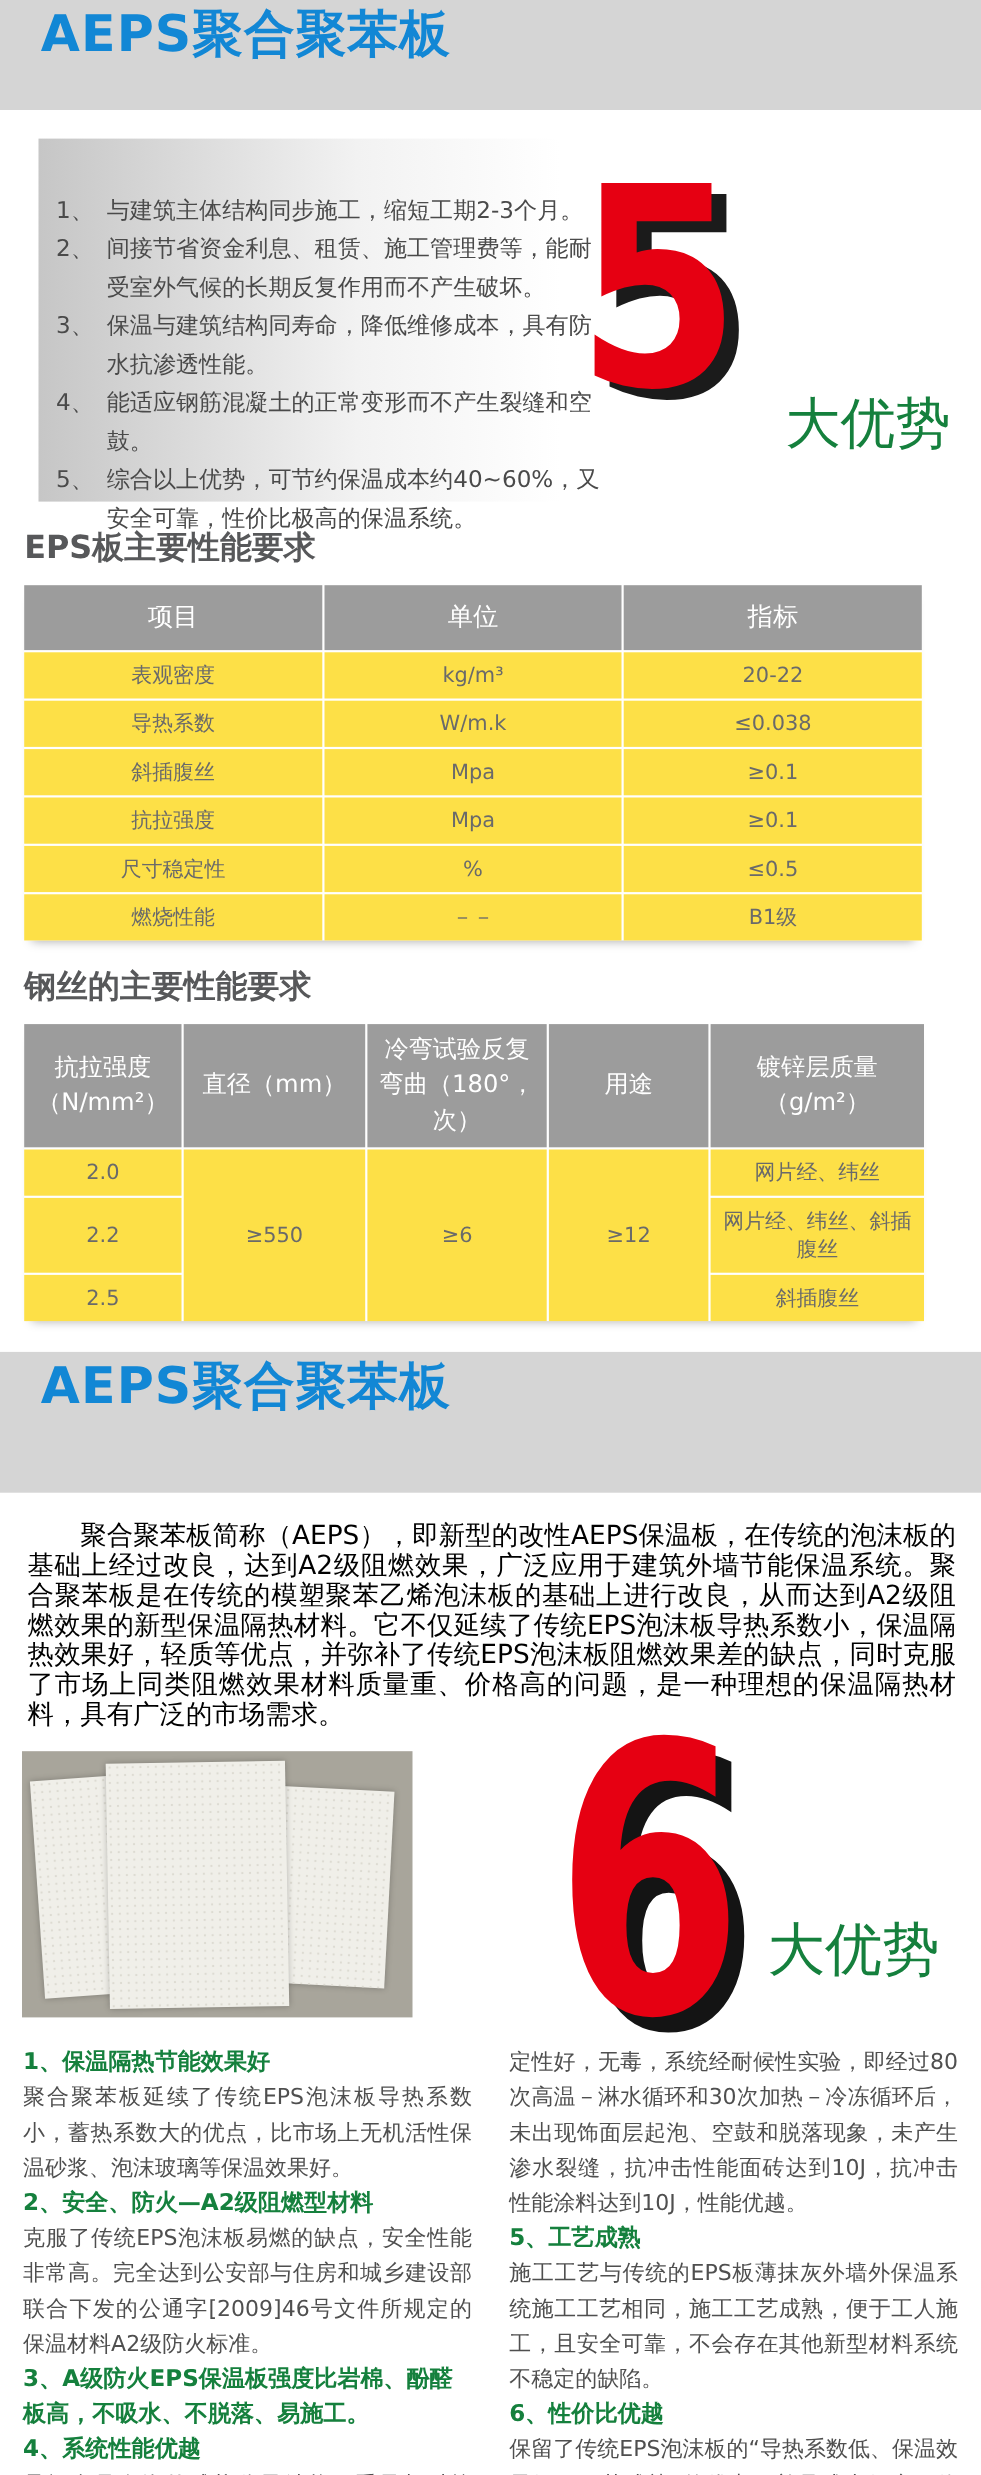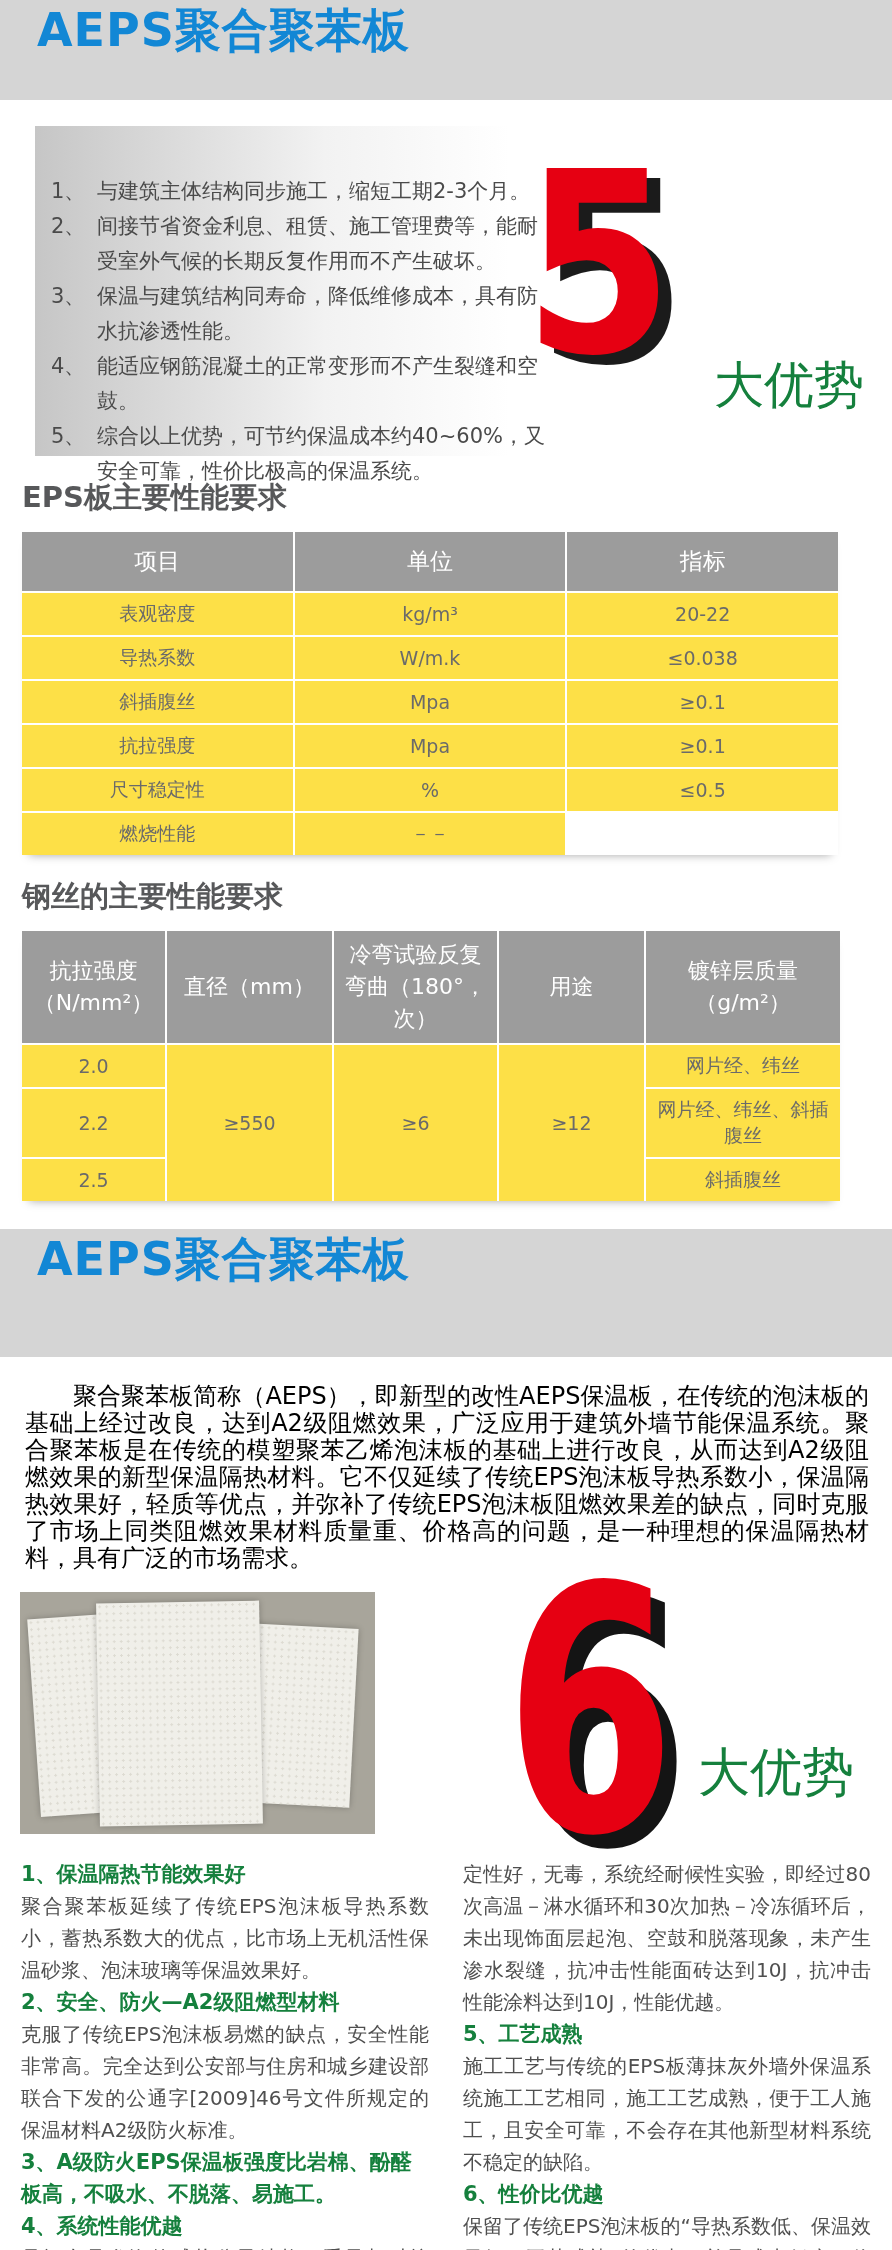--- a/index.html
+++ b/index.html
@@ -117,20 +117,21 @@
   <div class="td">抗拉强度</div>
   <div class="td">Mpa</div>
   <div class="td">≥0.1</div>
 
   <div class="td">尺寸稳定性</div>
   <div class="td">%</div>
   <div class="td">≤0.5</div>
 
   <div class="td">燃烧性能</div>
   <div class="td">－－</div>
+  <div class="td">B1级</div>
 </div>
 
 <h2 class="sec-title">钢丝的主要性能要求</h2>
 <div class="tbl wire-tbl">
   <div class="th">抗拉强度（N/mm²）</div>
   <div class="th">直径（mm）</div>
   <div class="th">冷弯试验反复弯曲（180°，次）</div>
   <div class="th">用途</div>
   <div class="th">镀锌层质量（g/m²）</div>
 

